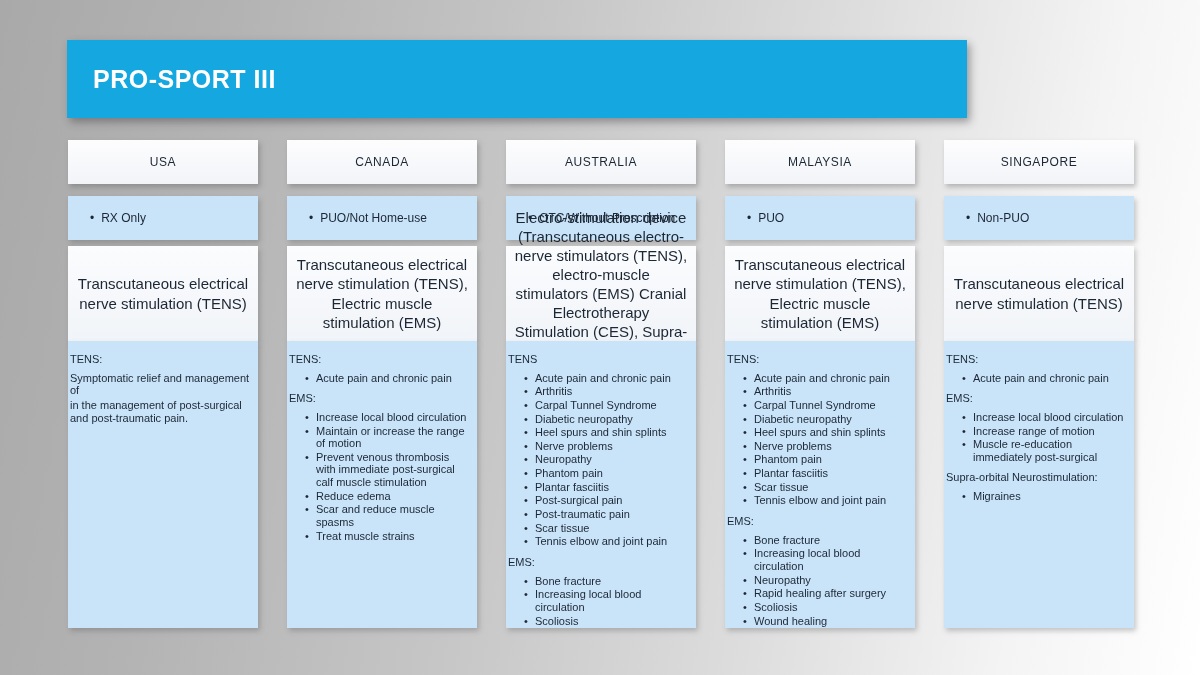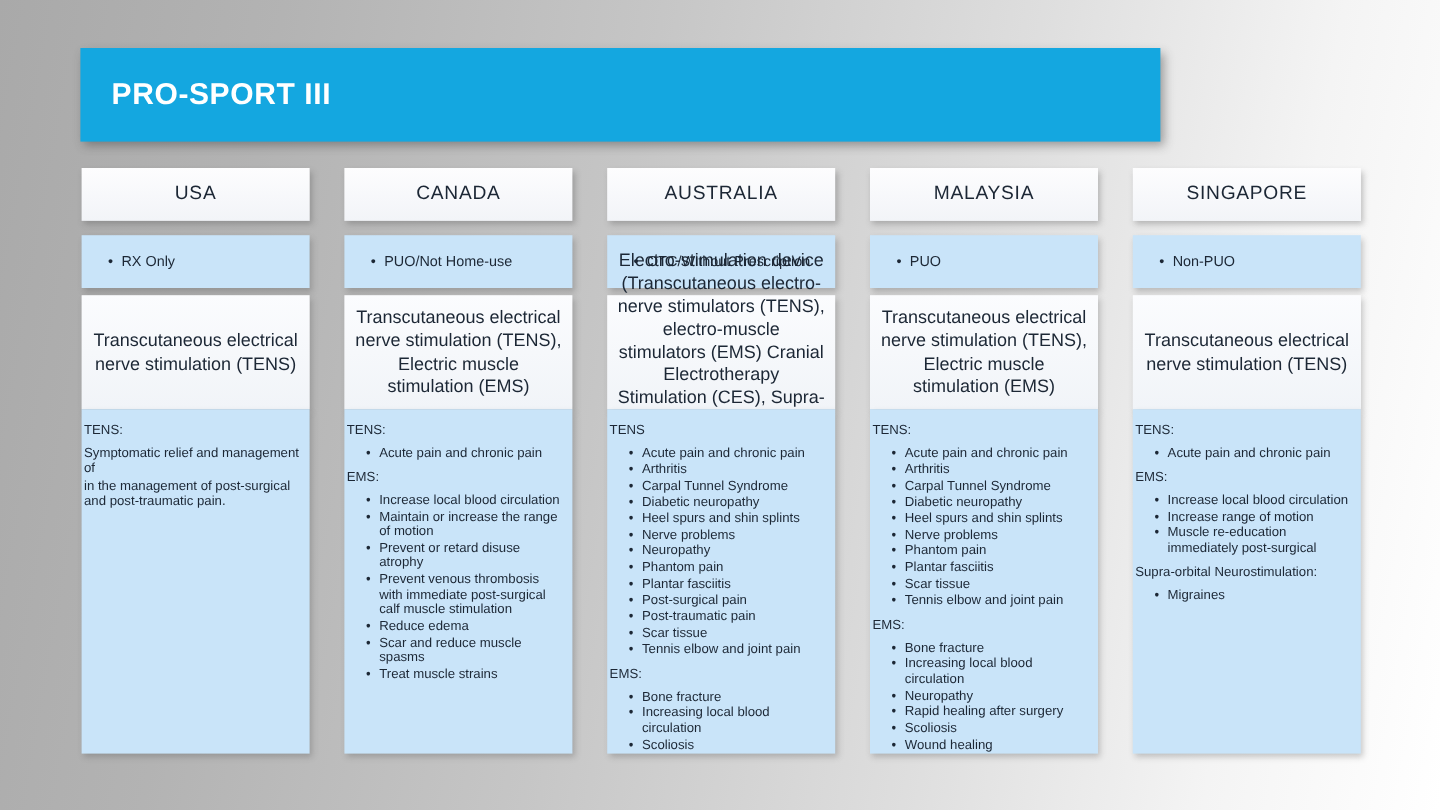--- a/index.html
+++ b/index.html
@@ -22,21 +22,21 @@
   .columns{
     position:absolute;left:68px;top:140px;width:1066px;height:488px;
     display:flex;gap:29px;
   }
   .column{flex:0 0 190px;display:flex;flex-direction:column;box-sizing:border-box;}
   .country-box{
     height:44px;flex:0 0 44px;
     background:linear-gradient(180deg,#fdfdfe 0%,#f2f4f8 100%);
     box-shadow:2px 3px 5px rgba(80,80,80,.35);
     display:flex;align-items:center;justify-content:center;
-    font-size:16px;letter-spacing:.6px;color:var(--text,#1c2735);
+    font-size:12px;letter-spacing:.6px;color:var(--text,#1c2735);
   }
   .status-box{
     margin-top:12px;height:44px;flex:0 0 44px;
     background:var(--box-blue,#c9e4f9);
     box-shadow:2px 3px 5px rgba(80,80,80,.3);
     display:flex;align-items:center;
     padding-left:22px;box-sizing:border-box;
     font-size:12px;color:var(--text,#1c2735);
   }
   .status-box .bullet{font-size:12px;margin-right:7px;line-height:1;}
@@ -105,21 +105,20 @@
           <div class="sec-heading">TENS:</div>
           <ul class="sec-list">
             <li>Acute pain and chronic pain</li>
           </ul>
         </div>
         <div class="section">
           <div class="sec-heading">EMS:</div>
           <ul class="sec-list">
             <li>Increase local blood circulation</li>
             <li>Maintain or increase the range of motion</li>
-            <li>Prevent or retard disuse atrophy</li>
             <li>Prevent venous thrombosis with immediate post-surgical calf muscle stimulation</li>
             <li>Reduce edema</li>
             <li>Scar and reduce muscle spasms</li>
             <li>Treat muscle strains</li>
           </ul>
         </div>
       </div>
     </section>
     <section class="column">
       <div class="country-box">AUSTRALIA</div>

